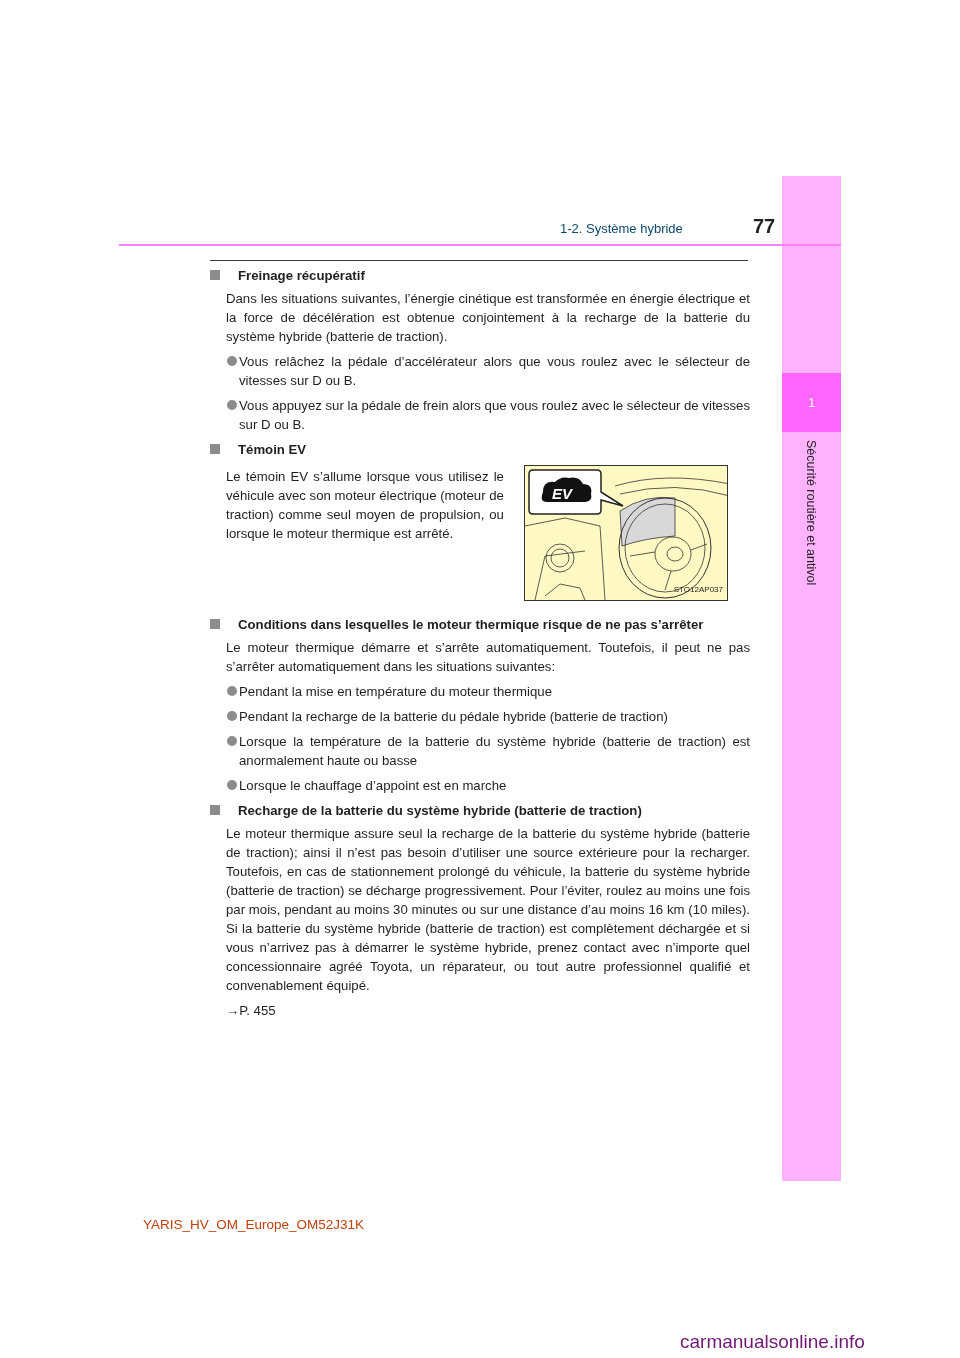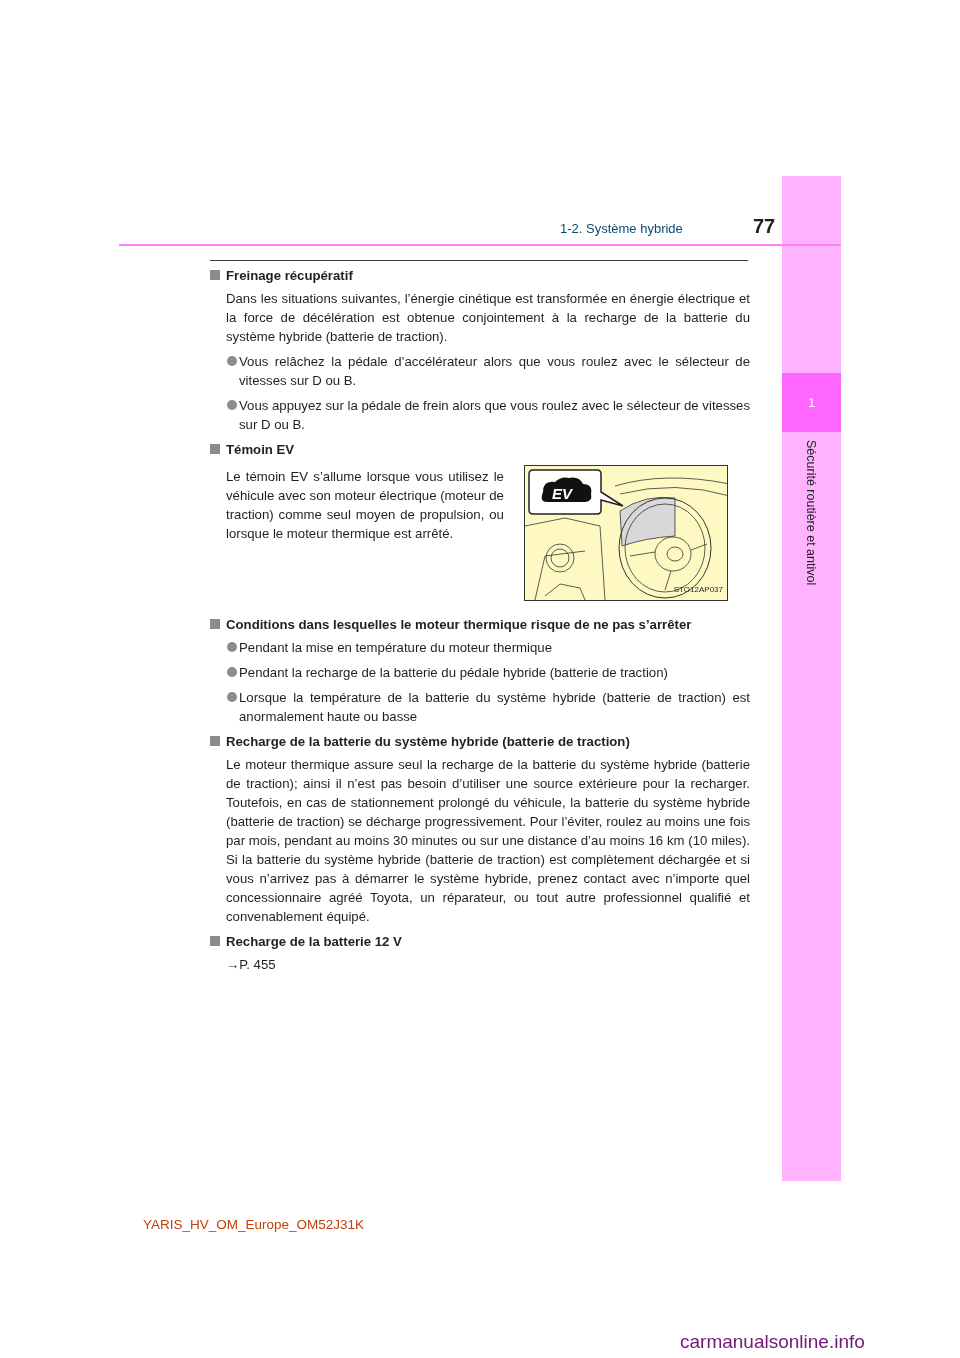--- a/index.html
+++ b/index.html
@@ -16,21 +16,21 @@
                   font-size:12.5px; color:#231f20; white-space:nowrap; }
 
   
   .header-line { left:119px; top:244px; width:722px; height:2px; background:#ff80ff; }
   .section-title { left:560px; top:221px; font-size:13px; color:#0c4a6e; }
   .page-num { left:753px; top:215px; font-size:20px; font-weight:bold; color:#231f20; }
   .rule { left:210px; top:260px; width:538px; height:1px; background:#3a3a3a; }
 
   
   .content { left:210px; top:266px; width:540px; font-size:13.2px; line-height:19px; }
-  .h { position:relative; padding-left:16px; font-weight:bold; margin-bottom:4px; }
+  .h { position:relative; padding-left:28px; font-weight:bold; margin-bottom:4px; }
   .h .sq { position:absolute; left:0; top:4px; width:10px; height:10px; background:#8c8c8c; }
   .p { padding-left:16px; text-align:justify; margin-bottom:6px; }
   .b { position:relative; padding-left:29px; text-align:justify; margin-bottom:6px; }
   .b .dot { position:absolute; left:17px; top:4px; width:10px; height:10px; border-radius:50%; background:#8c8c8c; }
 
   .ev-row { display:flex; justify-content:space-between;gap:20px; }
   .ev-text { width:282px; padding-left:16px; text-align:justify; }
   .ev-figure { width:205px; height:134px; border:1px solid #333; margin-right:22px; margin-top:2px;
                position:relative; background:#fef9c3; overflow:hidden; }
   .fig-caption { position:absolute; right:4px; bottom:1px; font-size:8px; color:#231f20; }
@@ -101,40 +101,41 @@
         <text x="27" y="33" font-family="Liberation Sans, sans-serif" font-size="15" font-weight="bold" font-style="italic" fill="#fff">EV</text>
       </svg>
       <span class="fig-caption">STO12AP037</span>
     </div>
   </div>
 
   <div class="h">
     <span class="sq"></span>
     <span>Conditions dans lesquelles le moteur thermique risque de ne pas s’arrêter</span>
   </div>
+  <div class="p">Le moteur thermique démarre et s’arrête automatiquement. Toutefois, il peut ne pas s’arrêter automatiquement dans les situations suivantes:</div>
   <div class="b">
     <span class="dot"></span>
     <span>Pendant la mise en température du moteur thermique</span>
   </div>
   <div class="b">
     <span class="dot"></span>
     <span>Pendant la recharge de la batterie du pédale hybride (batterie de traction)</span>
   </div>
   <div class="b">
     <span class="dot"></span>
     <span>Lorsque la température de la batterie du système hybride (batterie de traction) est anormalement haute ou basse</span>
   </div>
+  <div class="b">
+    <span class="dot"></span>
+    <span>Lorsque le chauffage d’appoint est en marche</span>
+  </div>
 
   <div class="h">
     <span class="sq"></span>
     <span>Recharge de la batterie du système hybride (batterie de traction)</span>
   </div>
   <div class="p">Le moteur thermique assure seul la recharge de la batterie du système hybride (batterie de traction); ainsi il n’est pas besoin d’utiliser une source extérieure pour la recharger. Toutefois, en cas de stationnement prolongé du véhicule, la batterie du système hybride (batterie de traction) se décharge progressivement. Pour l’éviter, roulez au moins une fois par mois, pendant au moins 30 minutes ou sur une distance d’au moins 16 km (10 miles). Si la batterie du système hybride (batterie de traction) est complètement déchargée et si vous n’arrivez pas à démarrer le système hybride, prenez contact avec n’importe quel concessionnaire agréé Toyota, un réparateur, ou tout autre professionnel qualifié et convenablement équipé.</div>
 
-  <div class="h">
-    <span class="sq"></span>
-    <span>Recharge de la batterie 12 V</span>
-  </div>
   <div class="p">→P. 455</div>
 </div>
 
 <div class="abs footer-id">YARIS_HV_OM_Europe_OM52J31K</div>
 <div class="abs watermark">carmanualsonline.info</div>
 
 </body></html>

